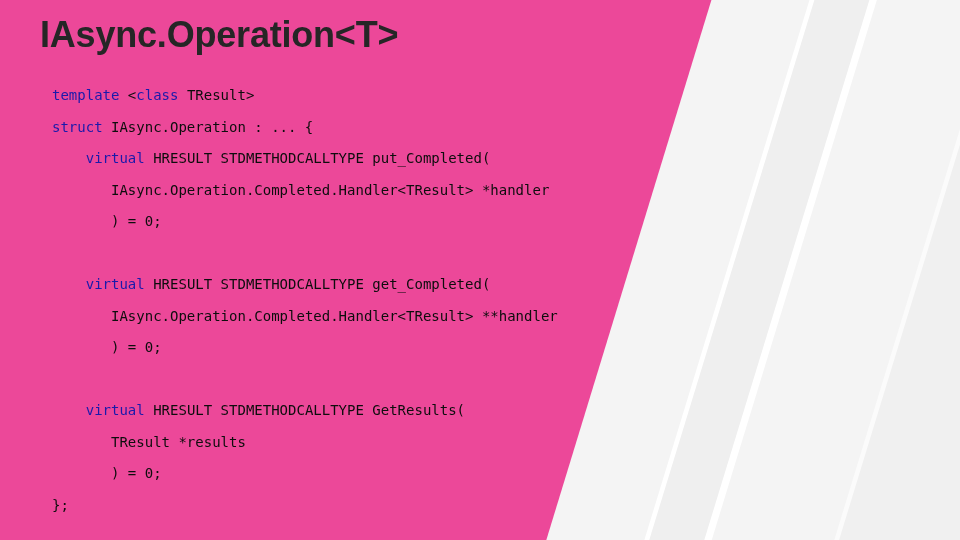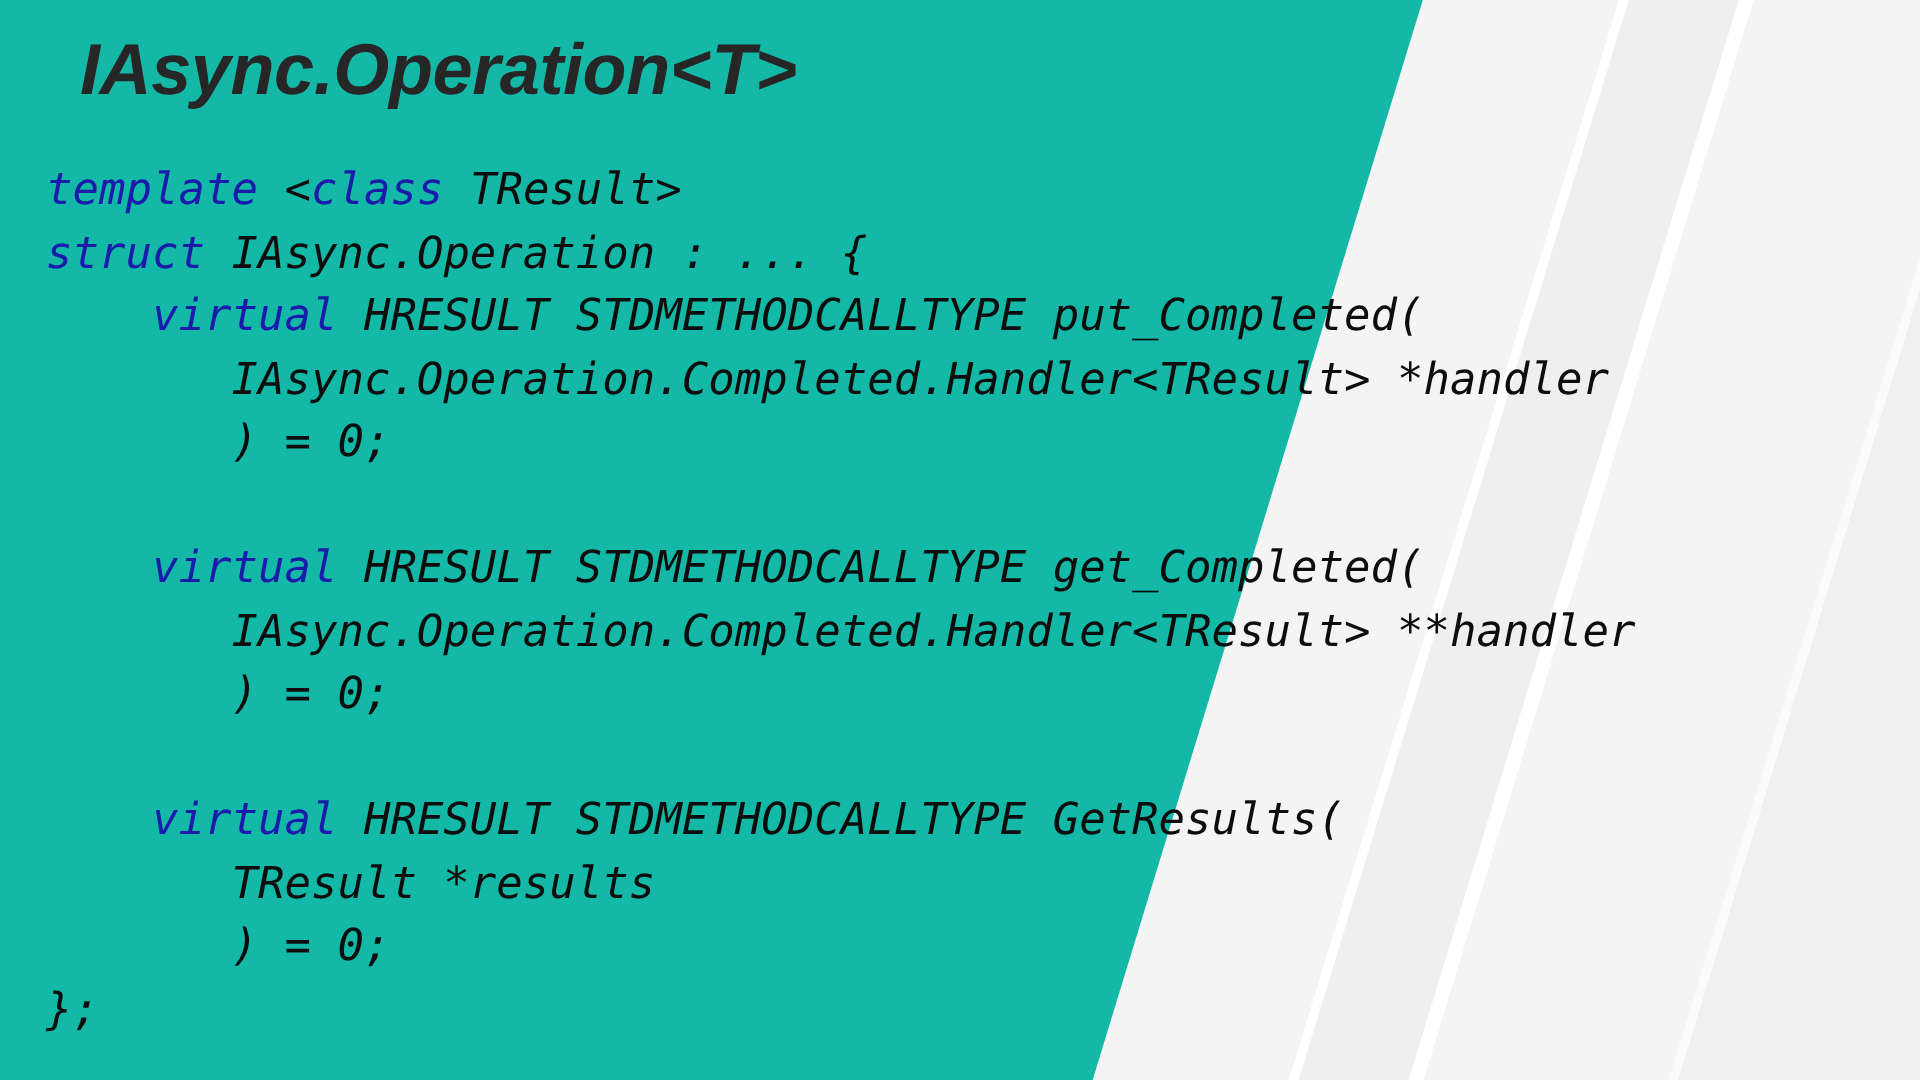--- a/index.html
+++ b/index.html
@@ -7,23 +7,22 @@
     padding: 0;
     background: #ffffff;
   }
   body {
     font-family: "Liberation Sans", sans-serif;
   }
   .slide {
     position: relative;
     width: 960px;
     height: 540px;
-    background: #14b8a6;
+    background: #ec4899;
     overflow: hidden;
-    font-style: italic;
   }
 
   
   .bg-layer {
     position: absolute;
     inset: 0;
     overflow: hidden;
     pointer-events: none;
   }
   .band {
@@ -68,24 +67,24 @@
     top: 14px;
     font-family: "Liberation Sans", sans-serif;
     font-size: 36px;
     font-weight: bold;
     color: #262626;
     letter-spacing: -0.2px;
     white-space: pre;
   }
   .code-block {
     position: absolute;
-    left: 23px;
+    left: 52px;
     top: 80px;
     font-family: "DejaVu Sans Mono", monospace;
-    font-size: 22px;
+    font-size: 14px;
     line-height: 31.5px;
     color: #0d0d0d;
     white-space: pre;
   }
   .code-line {
     white-space: pre;
     min-height: 31.5px;
   }
   .kw {
     color: #1a1aab;

